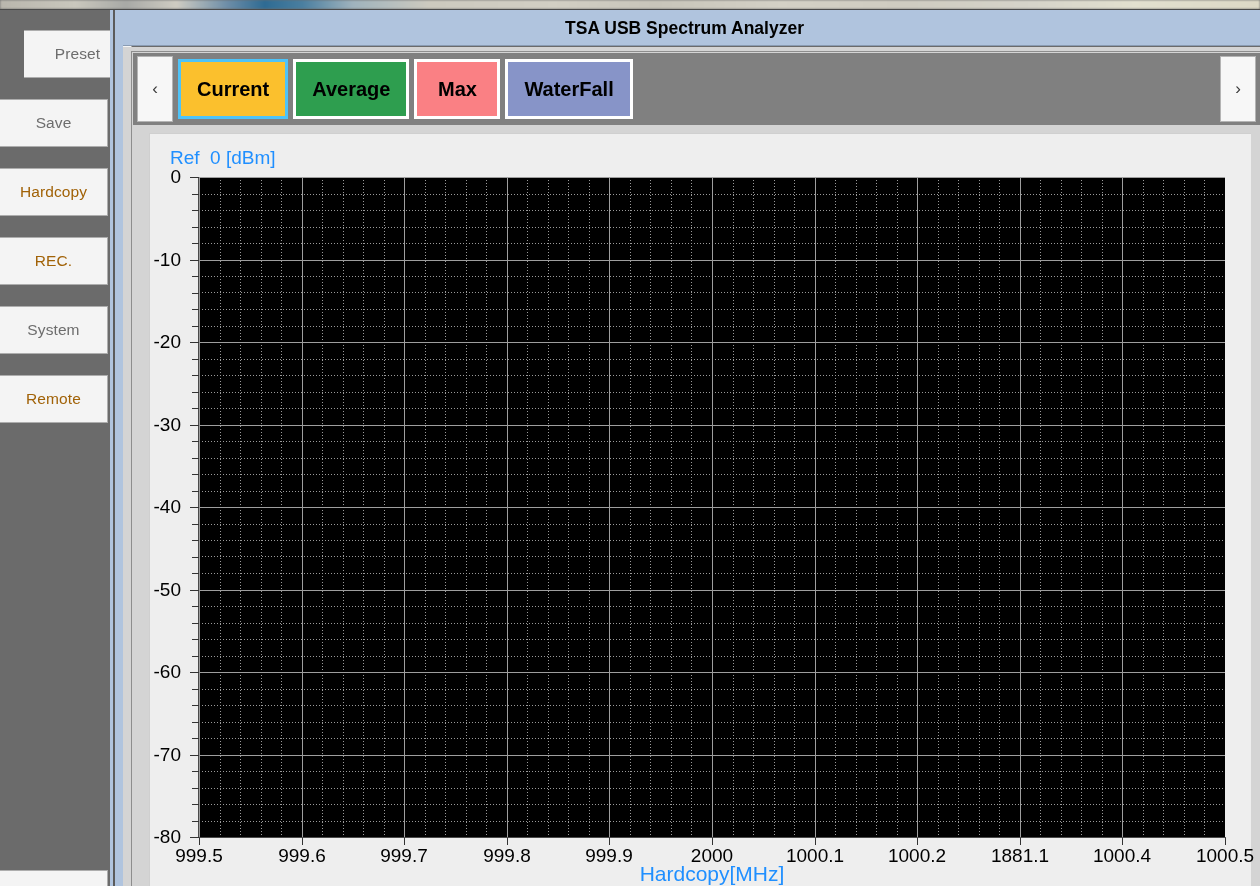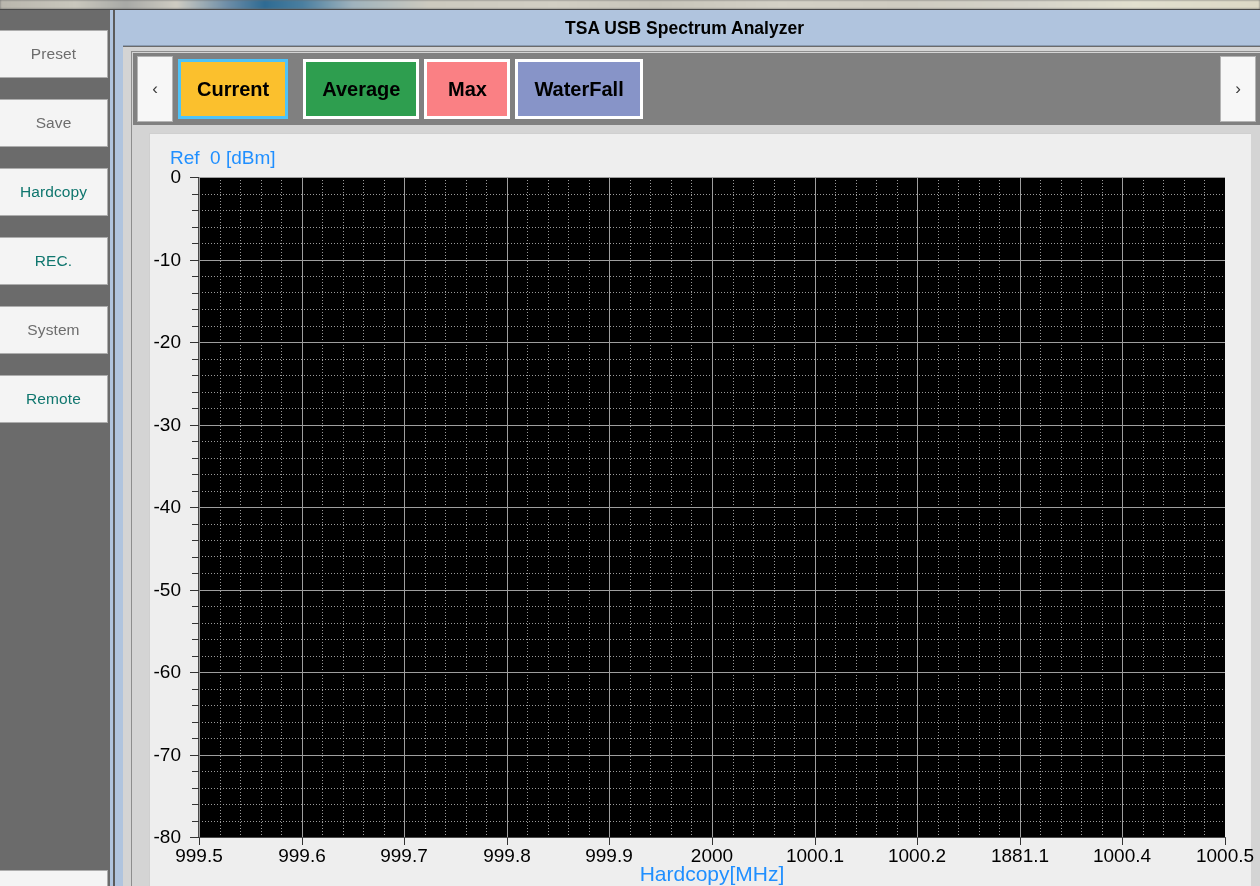--- a/index.html
+++ b/index.html
@@ -53,21 +53,21 @@
     width: 108px;
     height: 48px;
     background: #f4f4f4;
     border: 1px solid #adadad;
     border-left: none;
     box-sizing: border-box;
     display: flex;
     align-items: center;
     justify-content: center;
     font-size: 15.5px;
-    color: #0f766e;
+    color: #a16207;
     letter-spacing: .1px;
   }
   .side-btn.disabled { color: #6d6d6d; }
   .win-edge-l {
     position: absolute; left: 110px; top: 10px;
     width: 3px; height: 876px; background: #b0c4de;
   }
   .win-dark-l {
     position: absolute; left: 113px; top: 10px;
     width: 2px; height: 876px; background: #5b5b5b;
@@ -272,21 +272,21 @@
 </style>
 </head>
 <body>
 
 <div id="app">
 
   <div class="desktop-strip"></div>
   <div class="desktop-strip-line"></div>
 
   <div class="sidebar" id="sidebar">
-      <div class="side-btn disabled" style="top: 20px;">
+      <div class="side-btn disabled" style="top: 20px; margin-left: 24px;">
         <span>Preset</span>
       </div>
       <div class="side-btn disabled" style="top: 89px;">
         <span>Save</span>
       </div>
       <div class="side-btn" style="top: 158px;">
         <span>Hardcopy</span>
       </div>
       <div class="side-btn" style="top: 227px;">
         <span>REC.</span>
@@ -311,21 +311,21 @@
 
   <div class="client"></div>
   <div class="client-inner-border"></div>
 
   <div class="tabbar">
     <div class="arrow-btn">‹</div>
     <div class="tabs" id="tab-list">
         <div class="tab selected" style="background: rgb(251, 192, 45);">
           <span>Current</span>
         </div>
-        <div class="tab" style="background: rgb(46, 158, 79); margin-left: 10px;">
+        <div class="tab" style="background: rgb(46, 158, 79);">
           <span>Average</span>
         </div>
         <div class="tab" style="background: rgb(250, 128, 132);">
           <span>Max</span>
         </div>
         <div class="tab" style="background: rgb(135, 148, 200);">
           <span>WaterFall</span>
         </div>
       </div>
     <div class="arrow-btn right">›</div>

